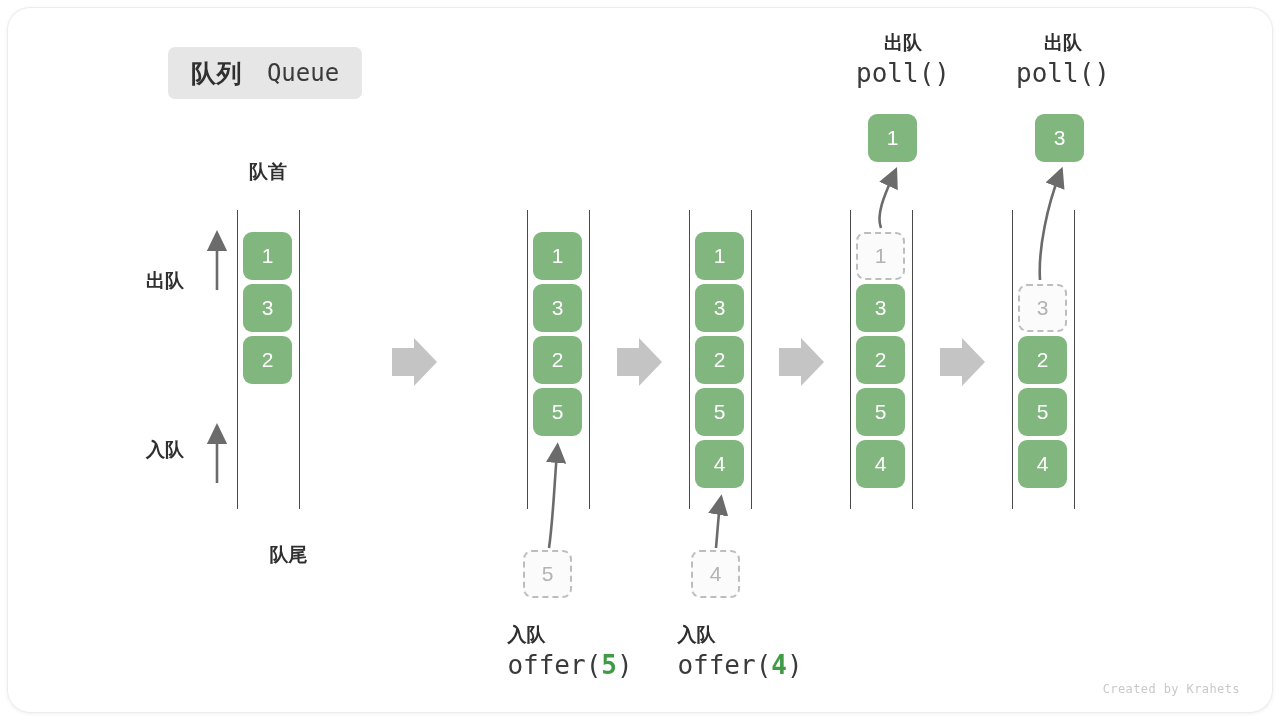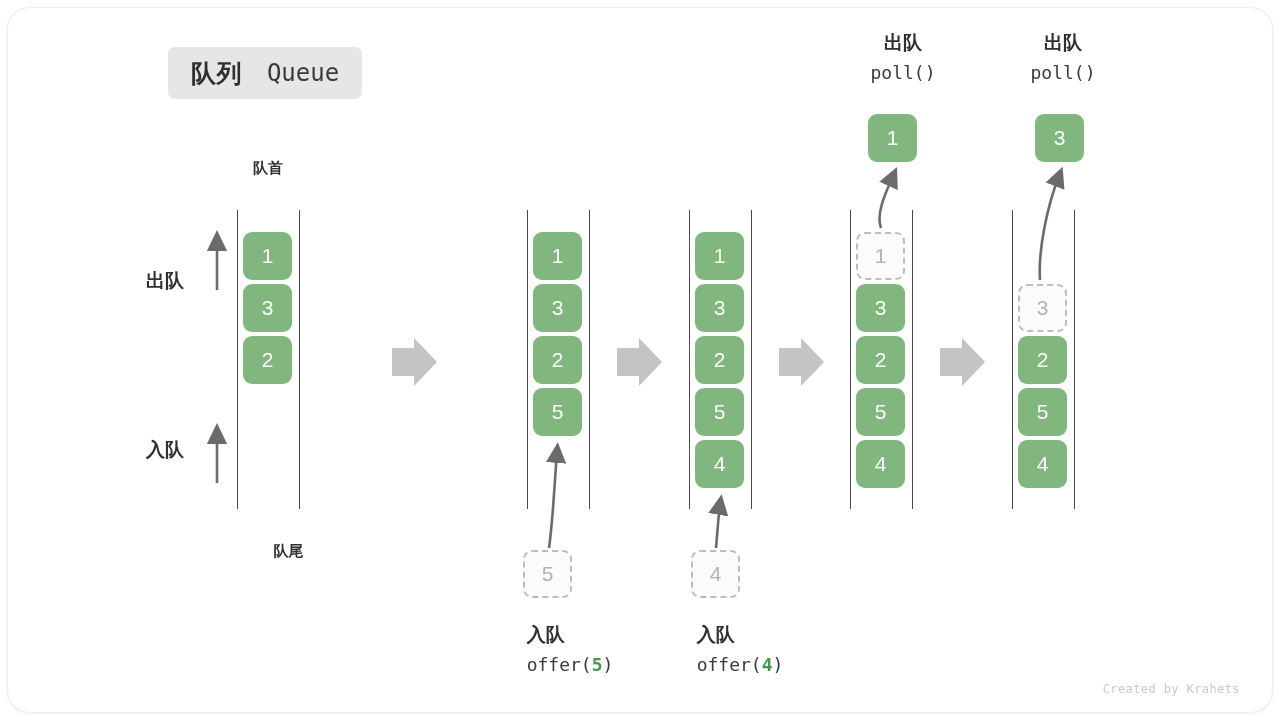--- a/index.html
+++ b/index.html
@@ -56,21 +56,21 @@
   
   .lbl {
     position: absolute;
     font-size: 19px;
     font-weight: bold;
     color: #2f2f2f;
     white-space: nowrap;
   }
   .lbl-cn-top {
     position: absolute;
-    font-size: 15px;
+    font-size: 19px;
     font-weight: bold;
     color: #2f2f2f;
     white-space: nowrap;
     text-align: center;
     transform: translateX(-50%);
   }
 
   
   .col {
     position: absolute;
@@ -132,21 +132,21 @@
     white-space: nowrap;
   }
   .caption .c1 {
     font-size: 19px;
     font-weight: bold;
     color: #2f2f2f;
     line-height: 30px;
   }
   .caption .c2 {
     font-family: "DejaVu Sans Mono", "Liberation Mono", monospace;
-    font-size: 18px;
+    font-size: 26px;
     color: #3a3a3a;
     line-height: 30px;
   }
   .caption .num { color: #3f9b46; font-weight: bold; }
 
   .caption.top .c1, .caption.top .c2 { text-align: center; }
 
   
   .footer {
     position: absolute;

